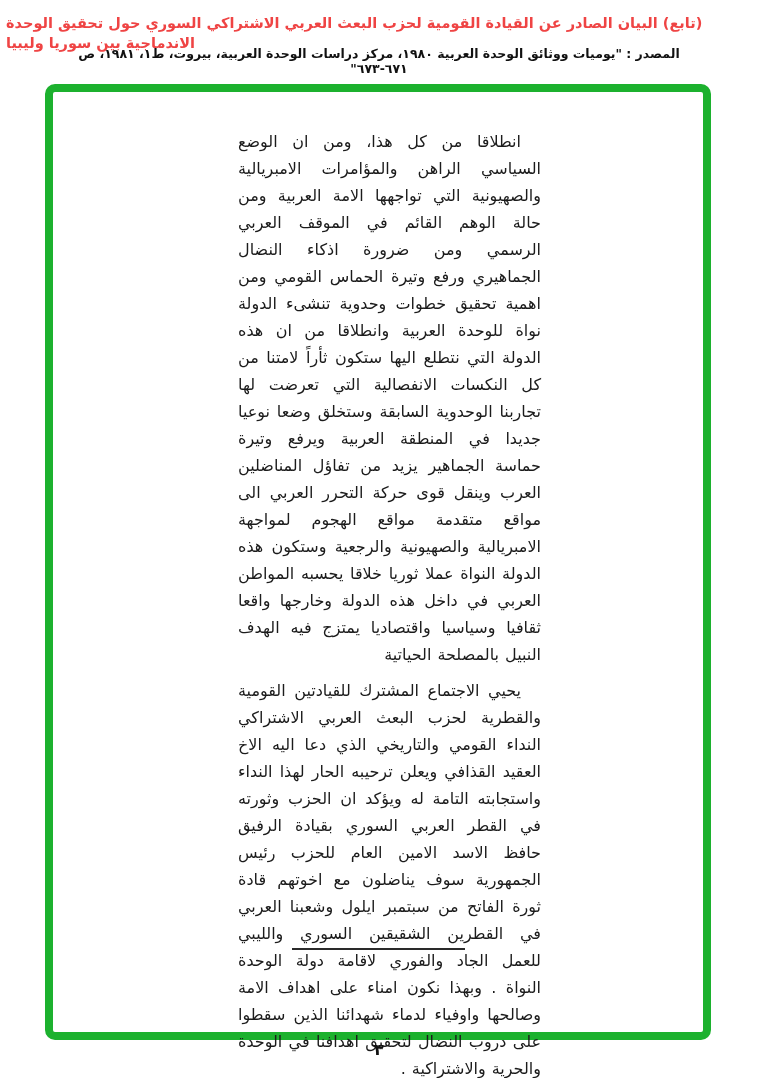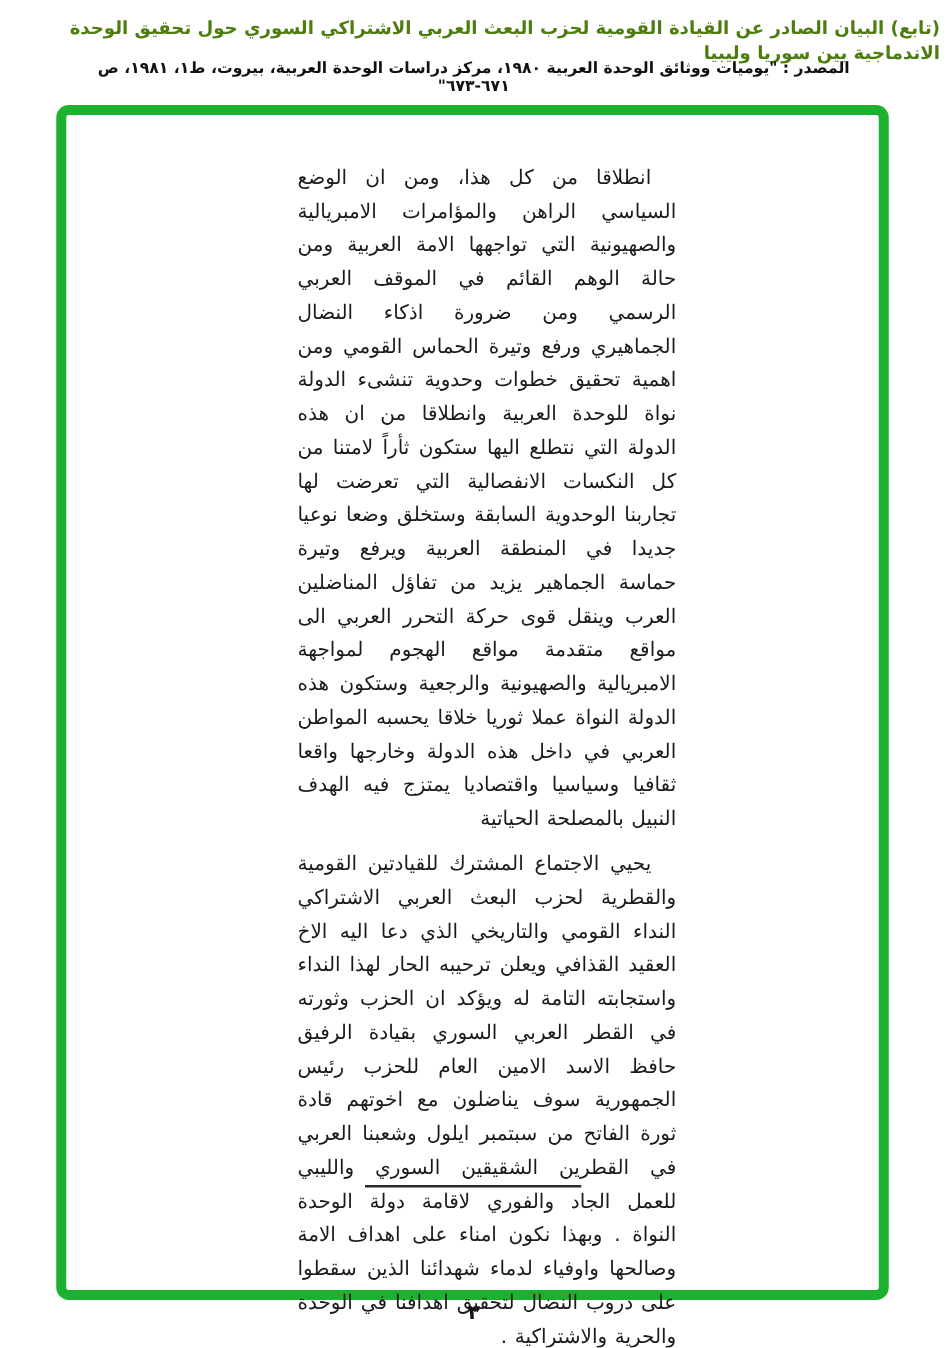--- a/index.html
+++ b/index.html
@@ -8,26 +8,26 @@
     width: 758px; height: 1078px;
     position: relative;
     font-family: "DejaVu Sans", sans-serif;
     color: #1b1b1b;
     overflow: hidden;
   }
   .header-title {
     position: absolute;
     top: 13px; left: 6px; right: 6px;
     direction: rtl;
-    text-align: right;
+    text-align: left;
     font-weight: bold;
     font-size: 14.5px;
     line-height: 20px;
     letter-spacing: 0px;
-    color: #4d7c0f;
+    color: #ef4444;
   }
   .source-line {
     position: absolute;
     top: 46px; left: 60px; right: 60px;
     direction: rtl;
     text-align: center;
     font-weight: bold;
     font-size: 12.5px;
     color: #111;
   }

